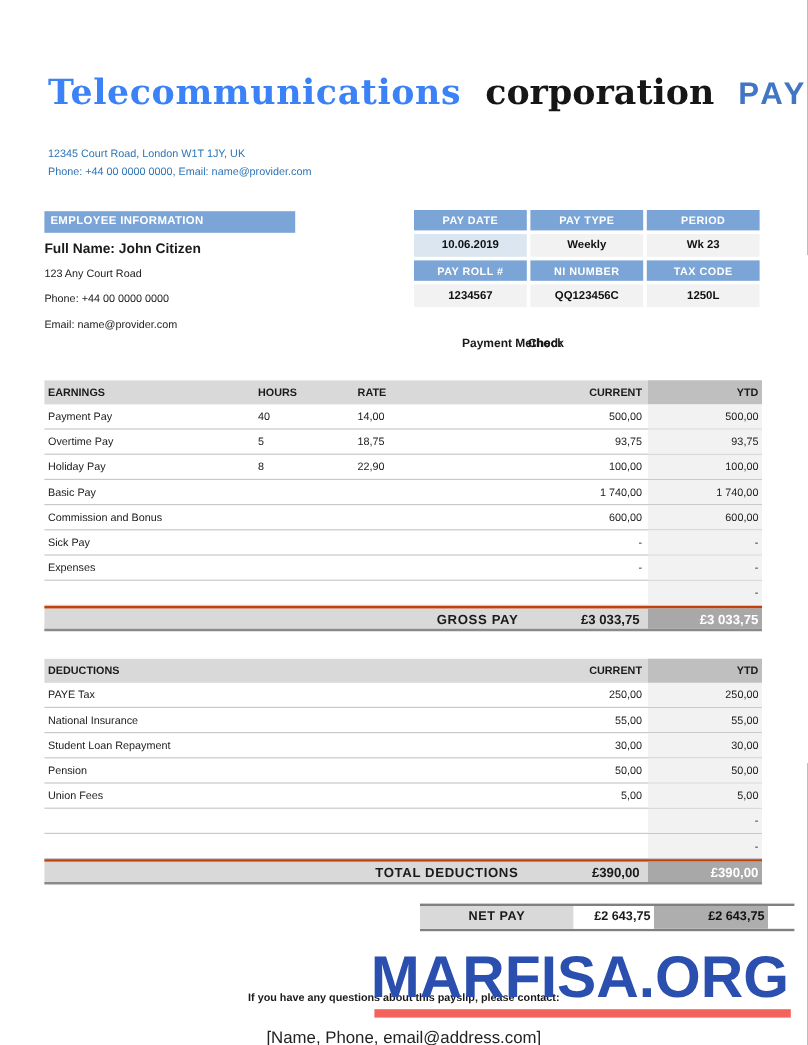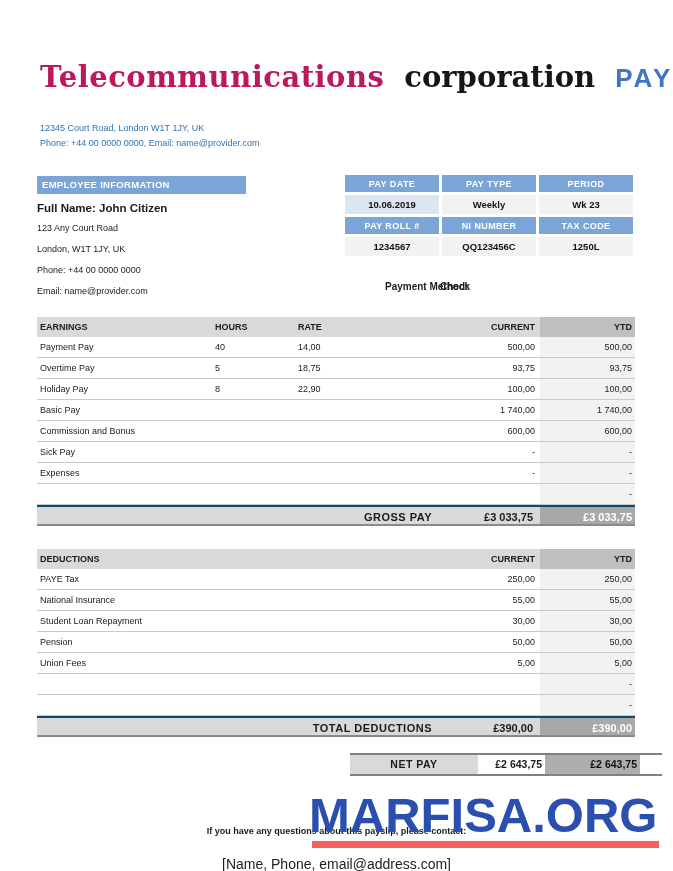--- a/index.html
+++ b/index.html
@@ -5,21 +5,21 @@
   * { margin:0; padding:0; box-sizing:border-box; }
   html,body { background:#888; }
   .page {
     position:relative; width:673px; height:871px; margin:0 auto;
     background:#ffffff; overflow:hidden;
     font-family:"Liberation Sans", sans-serif; color:#1a1a1a;
   }
   
   .title-row{ position:absolute; left:40px; top:60px; width:595px;
     display:flex; align-items:baseline; gap:20px; white-space:nowrap; }
-  .brand1{ font-family:"DejaVu Serif", serif; font-weight:bold; font-size:29px; color:#be185d; letter-spacing:0.5px;}
+  .brand1{ font-family:"DejaVu Serif", serif; font-weight:bold; font-size:29px; color:#3b82f6; letter-spacing:0.5px;}
   .brand2{ font-family:"DejaVu Serif", serif; font-weight:bold; font-size:29px; color:#161616;}
   .doc-title{ margin-left:auto; font-weight:bold; font-size:26px; color:#4076c4; letter-spacing:3px;}
   .company-addr{ position:absolute; left:40px; top:121px; font-size:9px; color:#2e74b5; line-height:15px;}
   
   .emp{ position:absolute; left:37px; top:176px; width:300px; }
   .emp-bar{ width:209px; height:18px; background:#7aa5d6; color:#fff;
     font-size:9.5px; font-weight:bold; line-height:18px; padding-left:5px; letter-spacing:0.3px;}
   .emp-name{ font-weight:bold; font-size:11.5px; height:24px; line-height:28px;}
   .emp-line{ font-size:9px; height:21px; line-height:21px; color:#222;}
   
@@ -38,21 +38,21 @@
   .trow{ display:flex; height:21px; line-height:21px; border-bottom:1px solid #c9c9c9;}
   .thead{ display:flex; height:20px; line-height:20px; font-weight:bold; background:#d9d9d9;}
   .c-desc{ width:176px; padding-left:3px;}
   .c-hours{ width:82px; padding-left:2px;}
   .c-rate{ width:115px; padding-left:3px;}
   .c-cur{ width:130px; text-align:right; padding-right:5px;}
   .c-ytd{ width:95px; text-align:right; padding-right:3px; background:#f2f2f2;}
   .thead .c-ytd{ background:#bfbfbf; }
   .d-desc{ width:373px; padding-left:3px;}
   .total-row{ display:flex; height:21px; line-height:21px; background:#d9d9d9;
-    border-top:2px solid #0c4a6e; border-bottom:2px solid #8a8a8a; font-weight:bold; font-size:11px;}
+    border-top:2px solid #c2410c; border-bottom:2px solid #8a8a8a; font-weight:bold; font-size:11px;}
   .tr-label{ flex:1; text-align:right; padding-right:10px; letter-spacing:0.5px;}
   .tr-cur{ width:98px; text-align:right; padding-right:7px;}
   .tr-ytd{ width:95px; text-align:right; padding-right:3px; background:#a8a8a8; color:#fff;}
   .earnings{ top:317px; }
   .deductions{ top:549px; }
   
   .netpay{ position:absolute; left:350px; top:753px; width:312px; height:23px;
     display:flex; line-height:19px; font-weight:bold; font-size:10.5px;
     border-top:2px solid #808080; border-bottom:2px solid #808080;}
   .np-label{ width:128px; background:#d9d9d9; text-align:center; letter-spacing:0.5px;}
@@ -78,21 +78,20 @@
   </div>
   <div class="company-addr">
     <div>12345 Court Road, London W1T 1JY, UK</div>
     <div>Phone: +44 00 0000 0000, Email: name@provider.com</div>
   </div>
 
   <div class="emp">
     <div class="emp-bar">EMPLOYEE INFORMATION</div>
     <div class="emp-name">Full Name: John Citizen</div>
     <div class="emp-line">123 Any Court Road</div>
-    <div class="emp-line">London, W1T 1JY, UK</div>
     <div class="emp-line">Phone: +44 00 0000 0000</div>
     <div class="emp-line">Email: name@provider.com</div>
   </div>
 
   <div class="paygrid">
     <div class="pg-h">PAY DATE</div>
     <div class="pg-h">PAY TYPE</div>
     <div class="pg-h">PERIOD</div>
     <div class="pg-v blue">10.06.2019</div>
     <div class="pg-v">Weekly</div>

